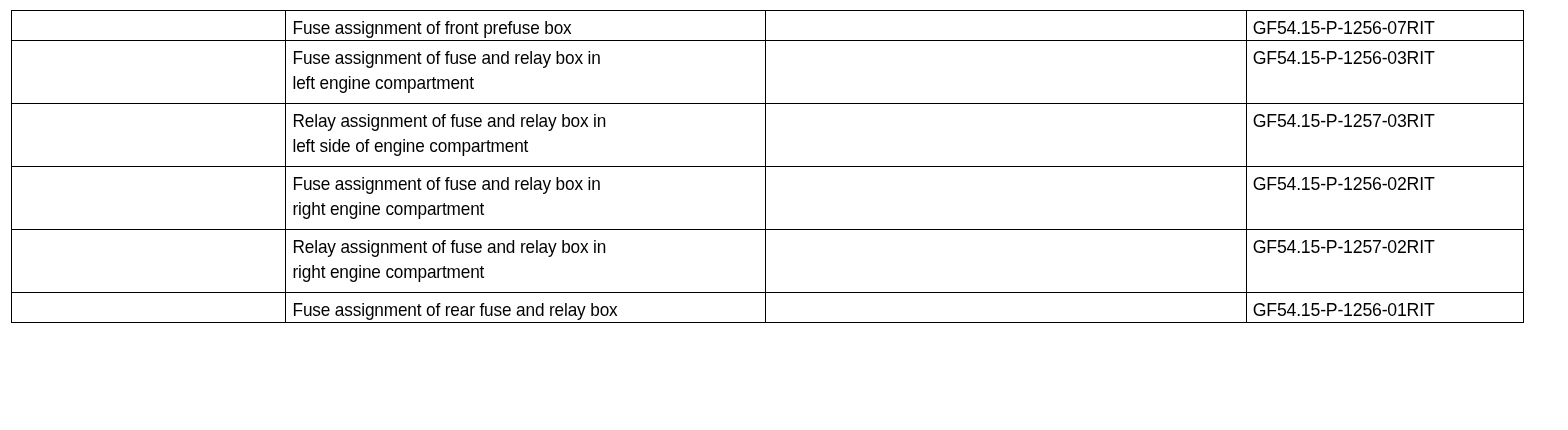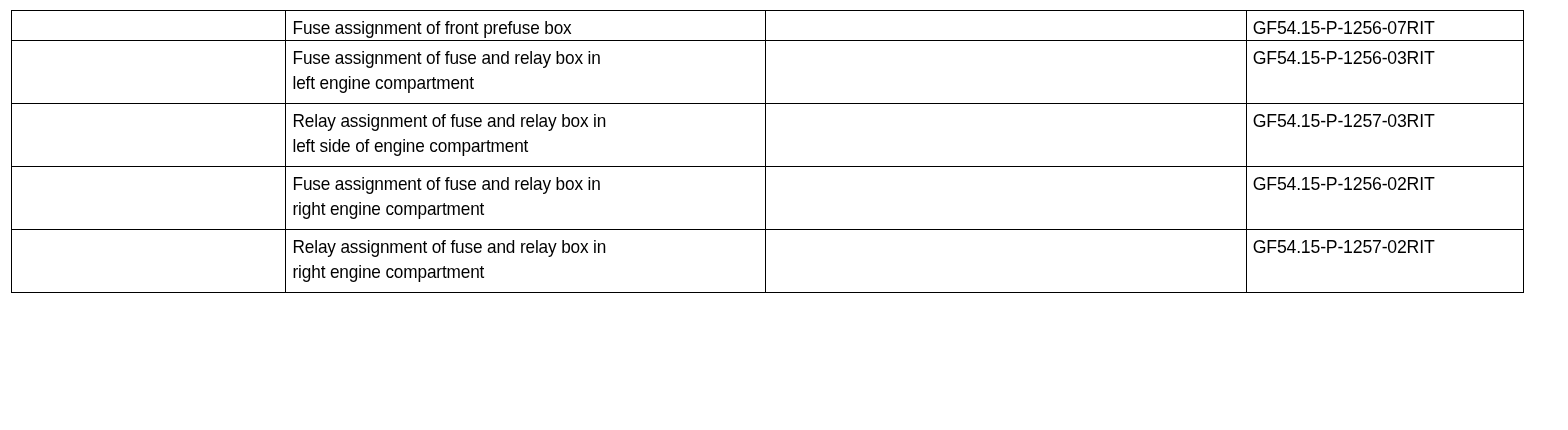--- a/index.html
+++ b/index.html
@@ -137,17 +137,27 @@
         <td class="cell-desc">
             <span class="cell-text">Relay assignment of fuse and relay box in
 right engine compartment</span>
           </td>
         <td class="cell-blank"></td>
         <td class="cell-code">
             <span class="cell-text">GF54.15-P-1257-02RIT</span>
           </td>
       </tr>
 
+      <tr class="row-short">
+        <td class="cell-ref"></td>
+        <td class="cell-desc">
+            <span class="cell-text">Fuse assignment of rear fuse and relay box</span>
+          </td>
+        <td class="cell-blank"></td>
+        <td class="cell-code">
+            <span class="cell-text">GF54.15-P-1256-01RIT</span>
+          </td>
+      </tr>
 
 
     </tbody>
   </table>
 </div>
 
 </body></html>

